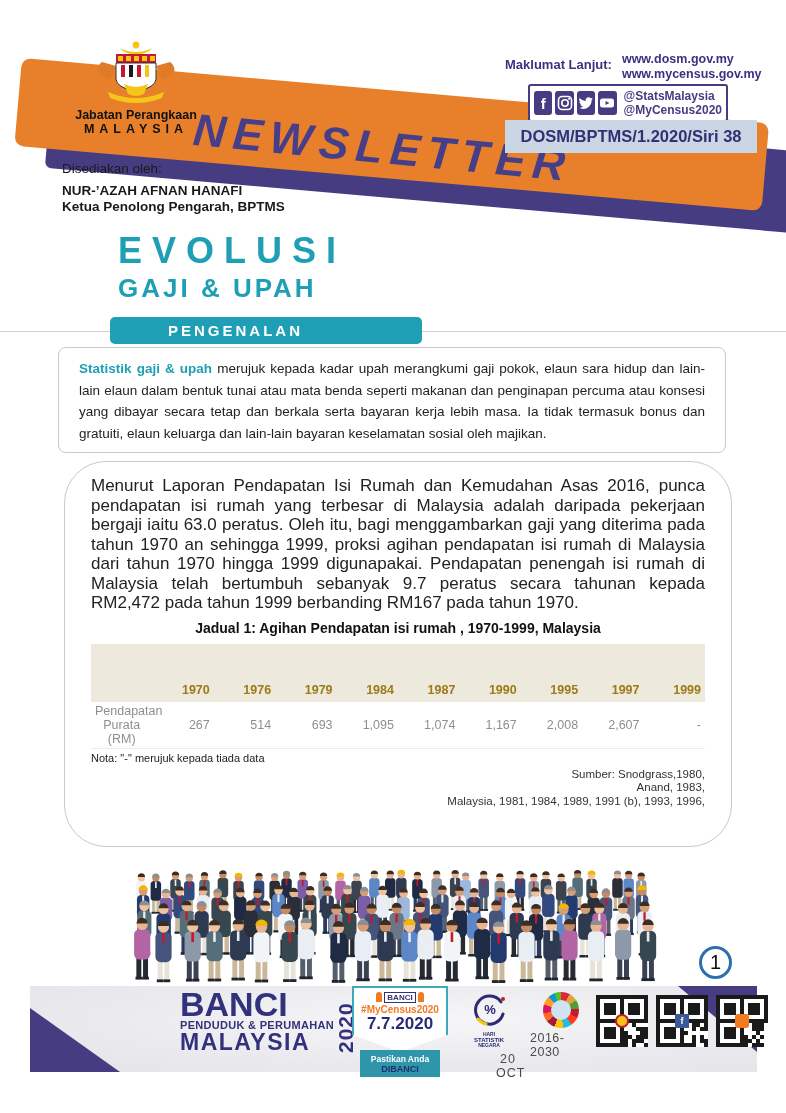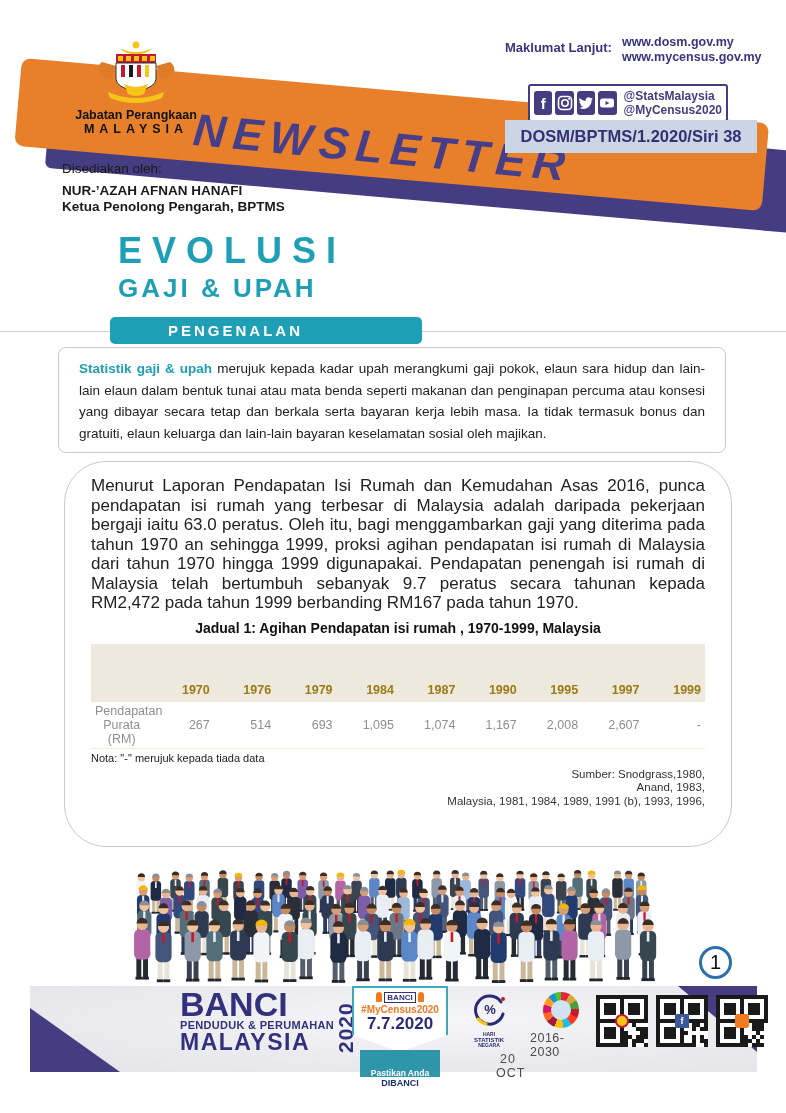--- a/index.html
+++ b/index.html
@@ -15,21 +15,21 @@
      transform-origin:left top;font-size:45px;font-weight:700;font-style:italic;
      letter-spacing:7px;color:#473E8A;white-space:nowrap;}
 
   
   .logo-block{position:absolute;left:56px;top:40px;width:160px;text-align:center;z-index:5;}
   .logo-block svg{display:block;margin:0 auto;}
   .agency1{font-size:12.5px;font-weight:700;color:#111;margin-top:2px;}
   .agency2{font-size:12.5px;font-weight:700;color:#111;letter-spacing:5px;}
 
   
-  .maklumat{position:absolute;left:505px;top:35px;z-index:6;display:flex;gap:10px;}
+  .maklumat{position:absolute;left:505px;top:52px;z-index:6;display:flex;gap:10px;}
   .maklumat .lbl{font-size:13px;font-weight:700;color:#3A3380;padding-top:5px;}
   .maklumat .urls{font-size:12.5px;font-weight:700;color:#3A3380;line-height:15px;}
   .social-box{position:absolute;left:528px;top:84px;width:200px;height:38px;z-index:6;
      background:#fff;border:2px solid #453C82;border-radius:3px;display:flex;
      align-items:center;gap:3px;padding:0 4px;box-sizing:border-box;}
   .sicon{width:24px;height:24px;background:#453C82;border-radius:3px;display:flex;
      align-items:center;justify-content:center;color:#fff;font-weight:700;font-size:15px;}
   .handles{font-size:12px;font-weight:700;color:#453C82;line-height:14px;margin-left:4px;}
   .doc-ref{position:absolute;left:505px;top:120px;width:252px;height:33px;z-index:6;
      background:#CBD6E4;border-radius:0;color:#332F75;font-weight:700;font-size:16.5px;
@@ -99,21 +99,21 @@
   .census-badge{position:absolute;left:322px;top:0px;width:96px;height:66px;background:#fff;
      border:2px solid #3FA9BC;box-sizing:border-box;text-align:center;
      clip-path:polygon(0 0,100% 0,100% 74%,50% 100%,0 74%);padding-top:2px;}
   .mini-logo{display:flex;align-items:center;justify-content:center;gap:2px;height:14px;}
   .mini-fig{width:6px;height:10px;background:#F07B20;border-radius:3px 3px 0 0;}
   .mini-banci{font-size:8px;font-weight:700;color:#32327C;background:#fff;border:1px solid #32327C;
      padding:0 2px;line-height:9px;}
   .hashtag{font-size:10px;font-weight:700;color:#F47920;line-height:11px;}
   .bigdate{font-size:17px;font-weight:700;color:#2B2B75;line-height:18px;}
   .pastikan{position:absolute;left:330px;top:64px;width:80px;height:27px;background:#2E96A8;
-     text-align:center;padding-top:19px;box-sizing:border-box;}
+     text-align:center;padding-top:5px;box-sizing:border-box;}
   .pastikan .l1{font-size:8.5px;font-weight:700;color:#fff;line-height:9px;}
   .pastikan .l2{font-size:9px;font-weight:700;color:#1C2F6E;line-height:11px;}
 
   .hsn{position:absolute;left:428px;top:6px;width:62px;text-align:center;}
   .hsn-txt{font-size:5px;font-weight:700;color:#2B2B75;line-height:5.5px;}
   .hsn-txt .b{font-size:6px;}
   .hsn-date{font-size:12.5px;color:#4a4a4a;margin-top:3px;letter-spacing:1px;margin-left:38px;}
   .sdg{position:absolute;left:500px;top:6px;width:62px;text-align:left;}
   .sdg-wheel{width:36px;height:36px;border-radius:50%;margin:0 auto;
      background:conic-gradient(#e5243b 0 8%,#dda63a 8% 16%,#4c9f38 16% 24%,#c5192d 24% 32%,

